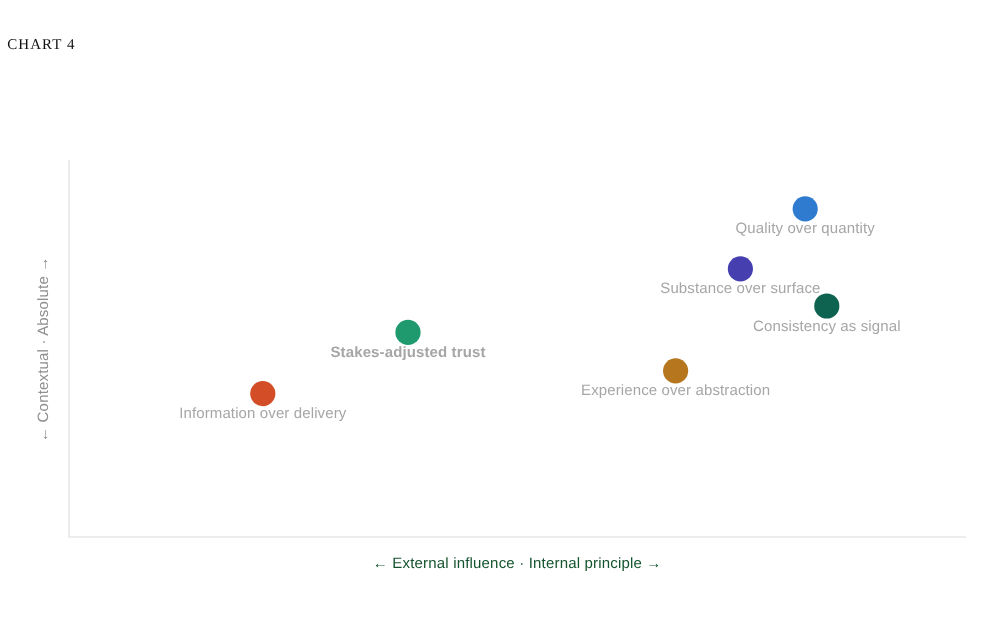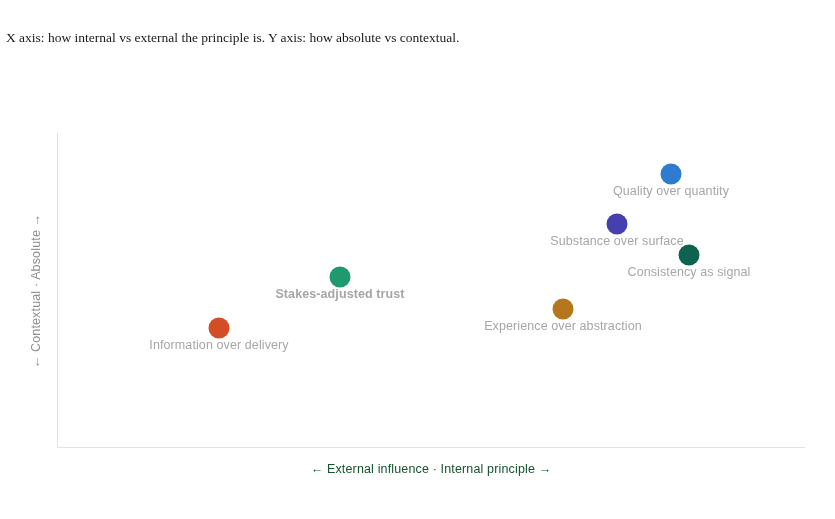--- a/index.html
+++ b/index.html
@@ -121,21 +121,21 @@
     font-size: 12.5px;
     color: #8f8f8f;
     white-space: nowrap;
     letter-spacing: 0.15px;
   }
 </style>
 </head>
 <body>
 
 <div id="header">
-  <div id="chart-subtitle">X axis: how internal vs external the principle is. Y axis: how absolute vs contextual.</div>
+  <div id="eyebrow">CHART 4</div>
 </div>
 
 <div id="plot-frame">
   <div id="plot-area">
       <div class="point-group" style="left: 613px; top: 41px;">
         <span class="point-dot" style="background: rgb(46, 123, 207);"></span>
         <span class="point-label">Quality over quantity</span>
       </div>
       <div class="point-group" style="left: 559px; top: 91px; text-align: right;">
         <span class="point-dot" style="background: rgb(69, 63, 175);"></span>

